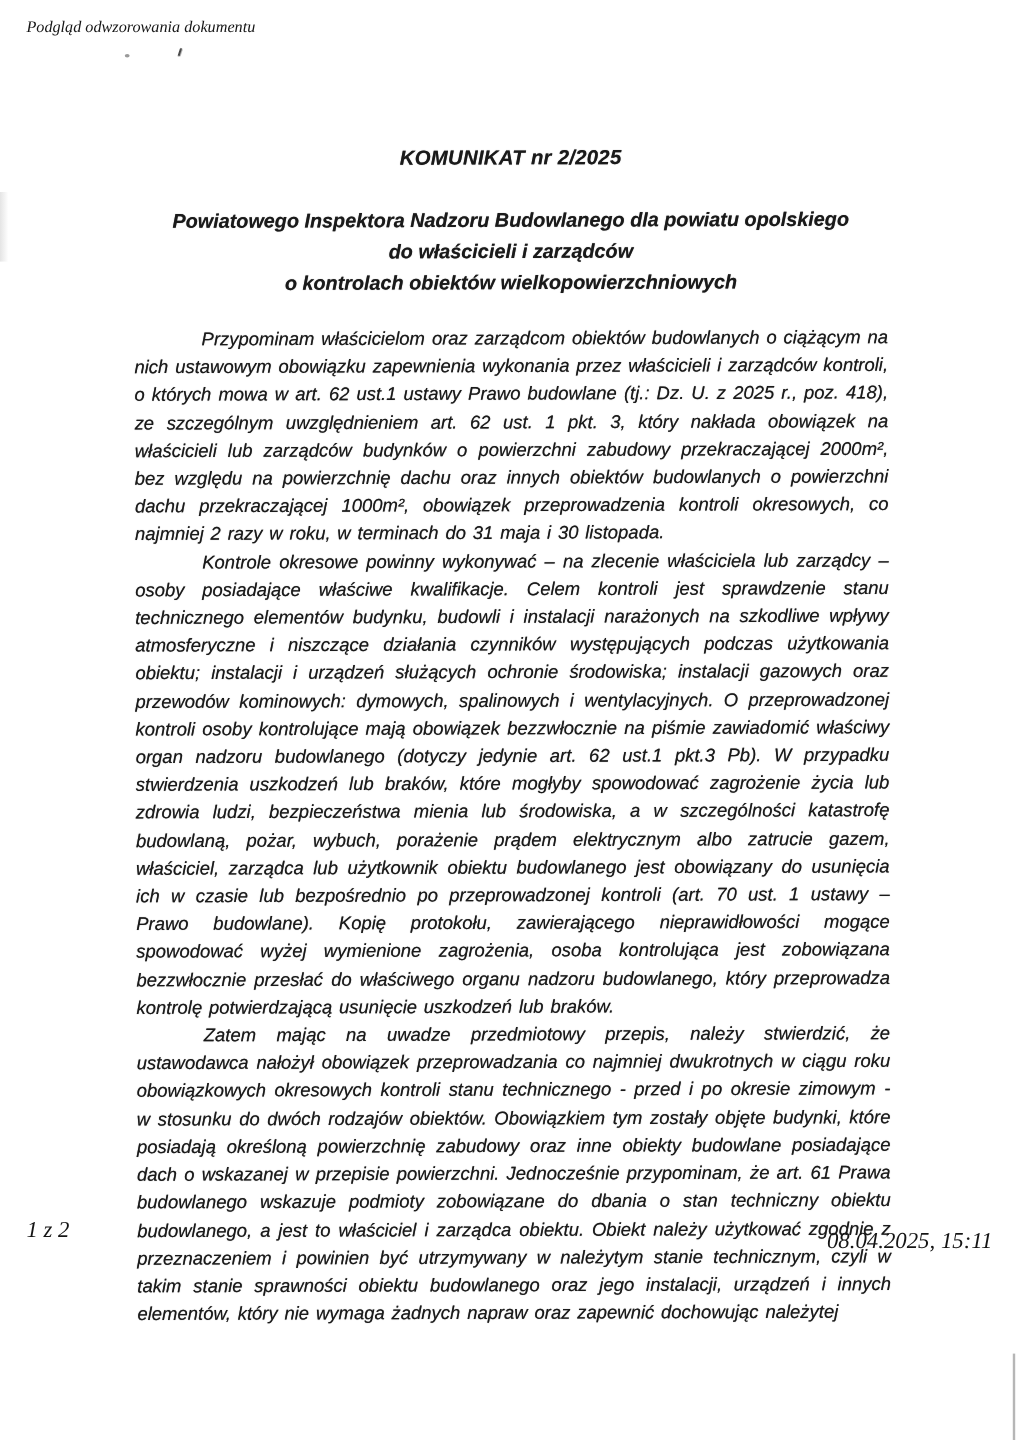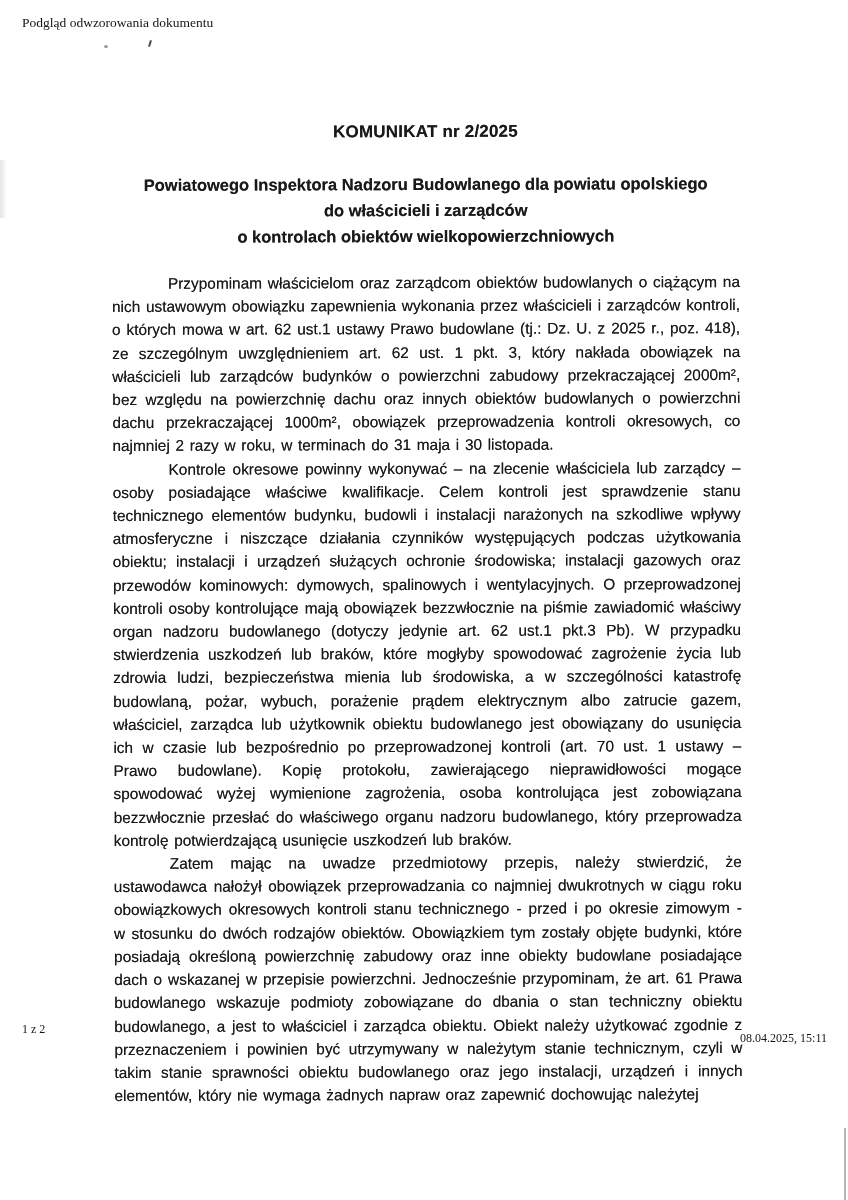--- a/index.html
+++ b/index.html
@@ -4,20 +4,21 @@
 <style>
   * { margin: 0; padding: 0; box-sizing: border-box; }
   html, body { width: 848px; height: 1200px; background: #ffffff; overflow: hidden; }
 
   .page {
     position: relative;
     width: 848px;
     height: 1055px;
     background: #ffffff;
     font-family: "Liberation Serif", serif;
+    font-style: italic;
   }
 
   
   .print-header {
     position: absolute;
     top: 15px; left: 22px; right: 21px;
     display: flex;
     justify-content: space-between;
     align-items: baseline;
     font-family: "Liberation Serif", serif;
@@ -26,21 +27,21 @@
   }
   .print-header .url { text-align: right; }
 
   .print-footer {
     position: absolute;
     left: 22px; right: 21px; bottom: 18px;
     display: flex;
     justify-content: space-between;
     align-items: baseline;
     font-family: "Liberation Serif", serif;
-    font-size: 12px;
+    font-size: 19px;
     color: #151515;
   }
   .print-footer .timestamp { transform: translateY(9px); margin-left: 39px; }
 
   
   .doc {
     position: absolute;
     left: 113px; top: 122px;
     width: 628px;
     transform: rotate(-0.18deg);

